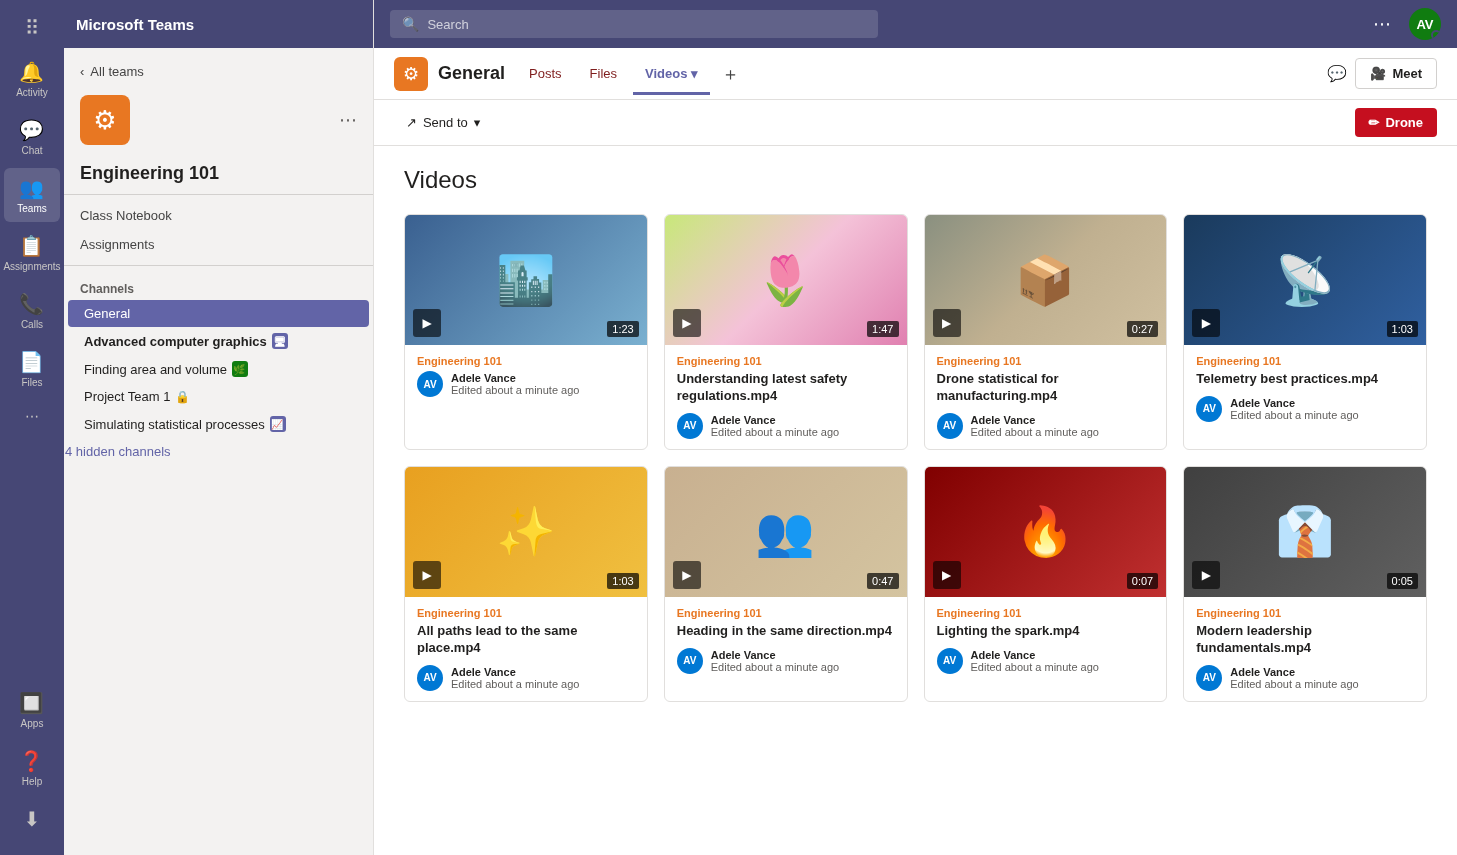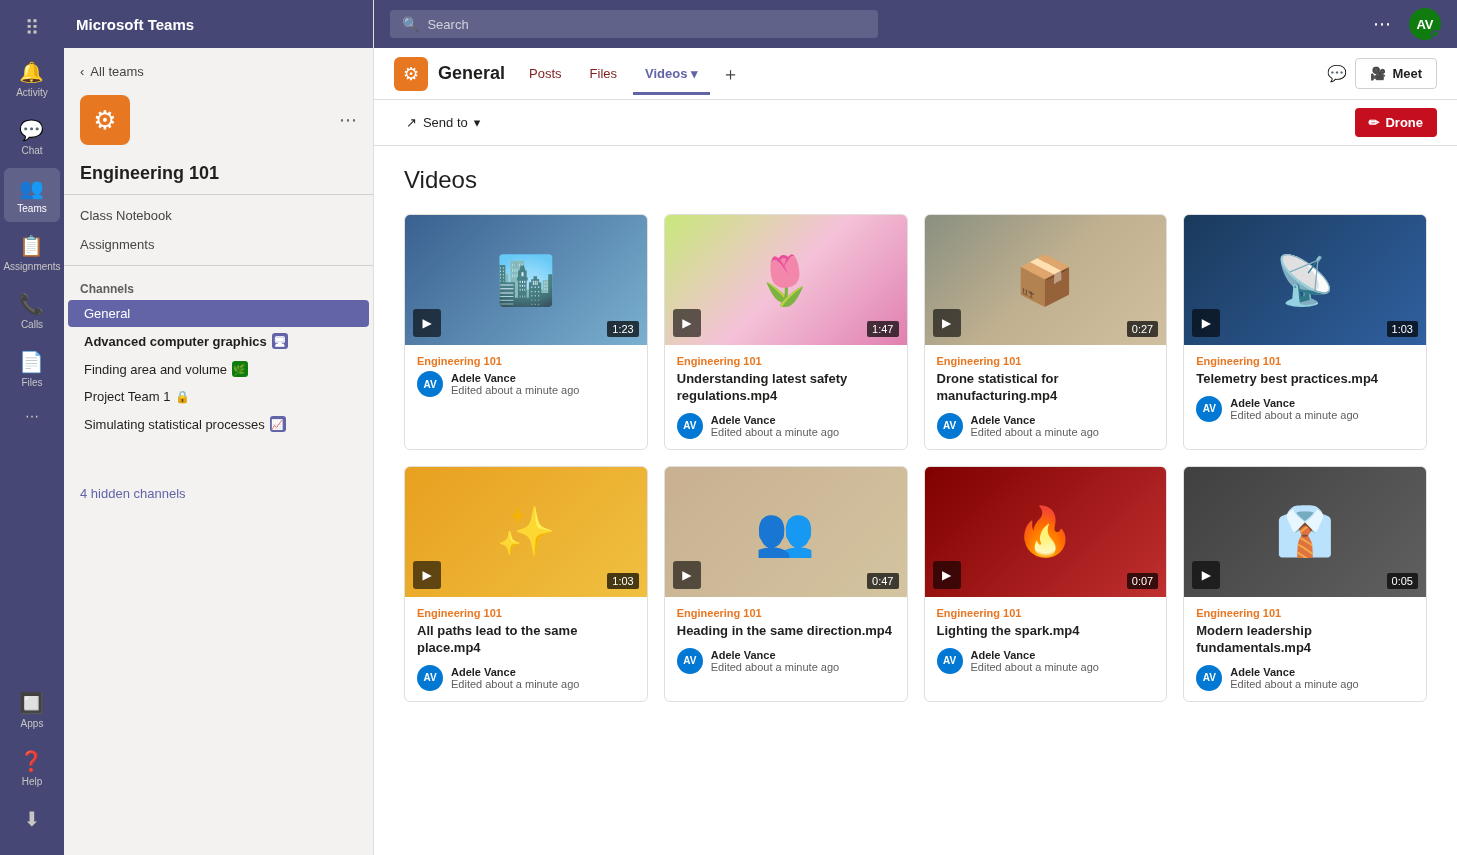--- a/index.html
+++ b/index.html
@@ -109,21 +109,21 @@
       background: #6264a7;
       border-radius: 3px;
       margin-left: 5px;
       align-items: center;
       justify-content: center;
       font-size: 10px;
       color: white;
     }
     .channel-badge.green { background: #107c10; }
     .channel-icon-lock { color: #605e5c; margin-left: 5px; font-size: 12px; }
-    .hidden-channels { padding: 6px 16px; font-size: 13px; color: #6264a7; cursor: pointer; margin-top: 42px; }
+    .hidden-channels { padding: 6px 1px; font-size: 13px; color: #6264a7; cursor: pointer; }
 
     
     .main {
       flex: 1;
       display: flex;
       flex-direction: column;
       background: #fff;
       overflow: hidden;
     }
 

